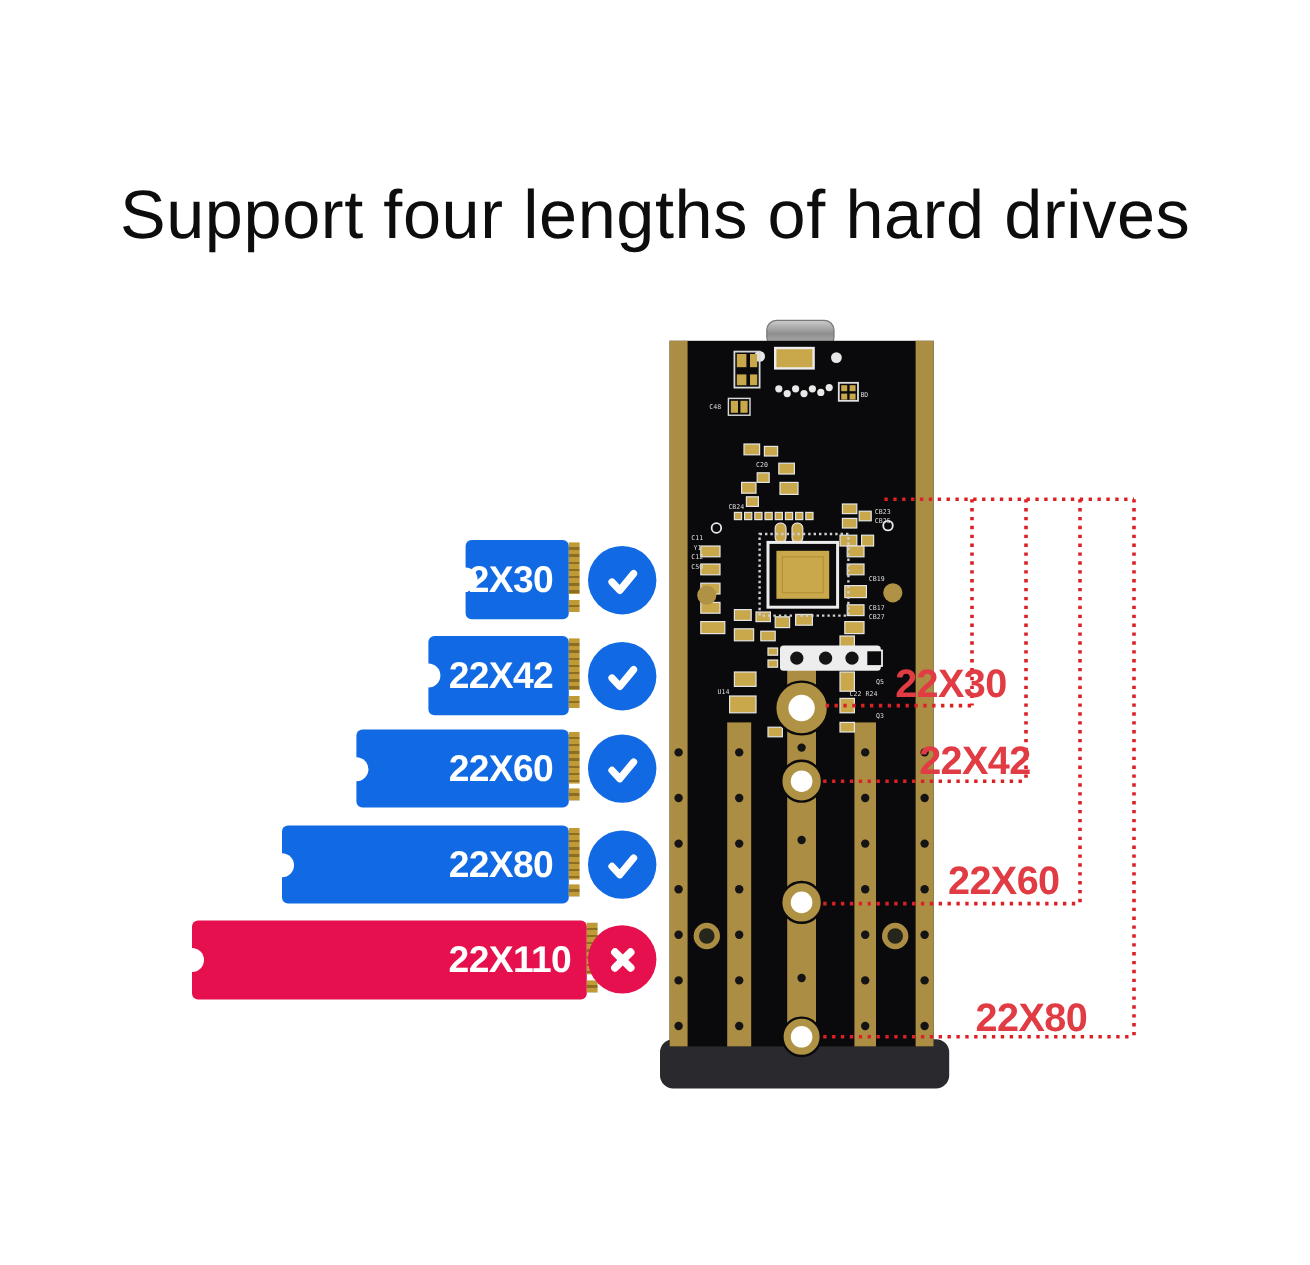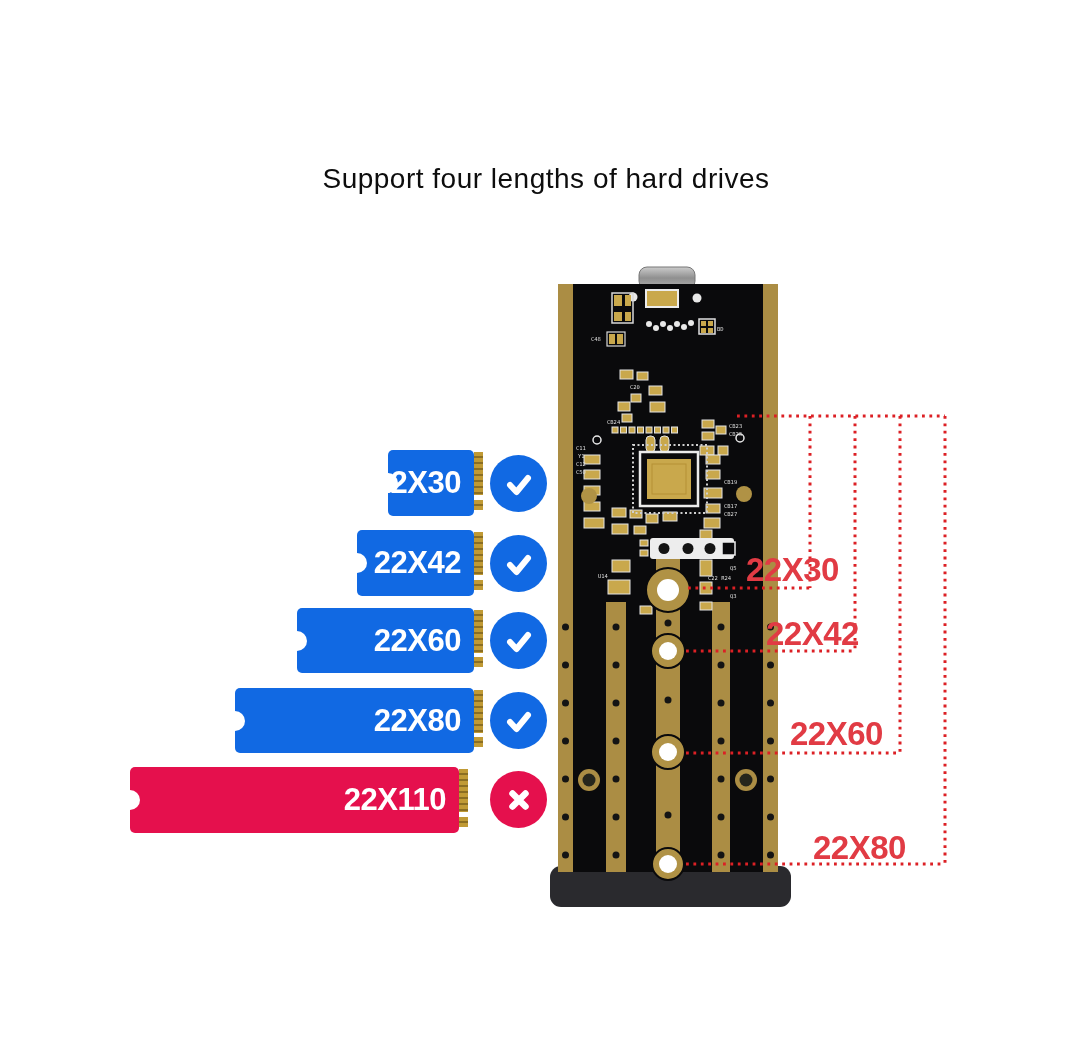--- a/index.html
+++ b/index.html
@@ -2,21 +2,21 @@
 <html><head>
 <meta charset="utf-8">
 <style>
   html,body { margin:0; padding:0; background:#fff; }
   .canvas {
     position:relative; width:1092px; height:1054px; background:#ffffff;
     overflow:hidden; font-family:"Liberation Sans", sans-serif;
   }
   .title {
     position:absolute; top:153px; left:0; width:100%;
-    text-align:center; font-size:28px; line-height:52px; font-weight:400;
+    text-align:center; font-size:57px; line-height:52px; font-weight:400;
     color:#0d0d0d; letter-spacing:0.5px;
   }
   
   .drive { position:absolute; border-radius:5px; }
   .drive.blue { background:#1169e3; }
   .drive.red  { background:#e5104d; }
   .drive .notch {
     position:absolute; left:-10px; top:50%; margin-top:-10px;
     width:20px; height:20px; border-radius:50%; background:#ffffff;
   }
@@ -29,21 +29,21 @@
   .drive .connector::before, .drive .connector::after {
     content:""; position:absolute; left:0; width:100%;
     background:repeating-linear-gradient(to bottom,#c09a35 0 4px,#8b6e22 4px 6px);
   }
   .drive .connector::before { top:0; height:70%; }
   .drive .connector::after  { top:77%; height:17%; }
   .bar-1 { left:388px; top:450px; width:86px;  height:66px; }
   .bar-2 { left:357px; top:530px; width:117px; height:66px; }
   .bar-3 { left:297px; top:608px; width:177px; height:65px; }
   .bar-4 { left:235px; top:688px; width:239px; height:65px; }
-  .bar-5 { left:130px; top:767px; width:329px; height:66px; }
+  .bar-5 { left:160px; top:767px; width:329px; height:66px; }
   
   .status {
     position:absolute; left:490px; width:57px; height:57px; border-radius:50%;
     display:flex; align-items:center; justify-content:center;
   }
   .status.blue { background:#1169e3; }
   .status.red  { background:#e5104d; }
   .status svg  { width:34px; height:34px; display:block; }
   .st-1 { top:455px; } .st-2 { top:535px; } .st-3 { top:612px; }
   .st-4 { top:692px; } .st-5 { top:771px; }

